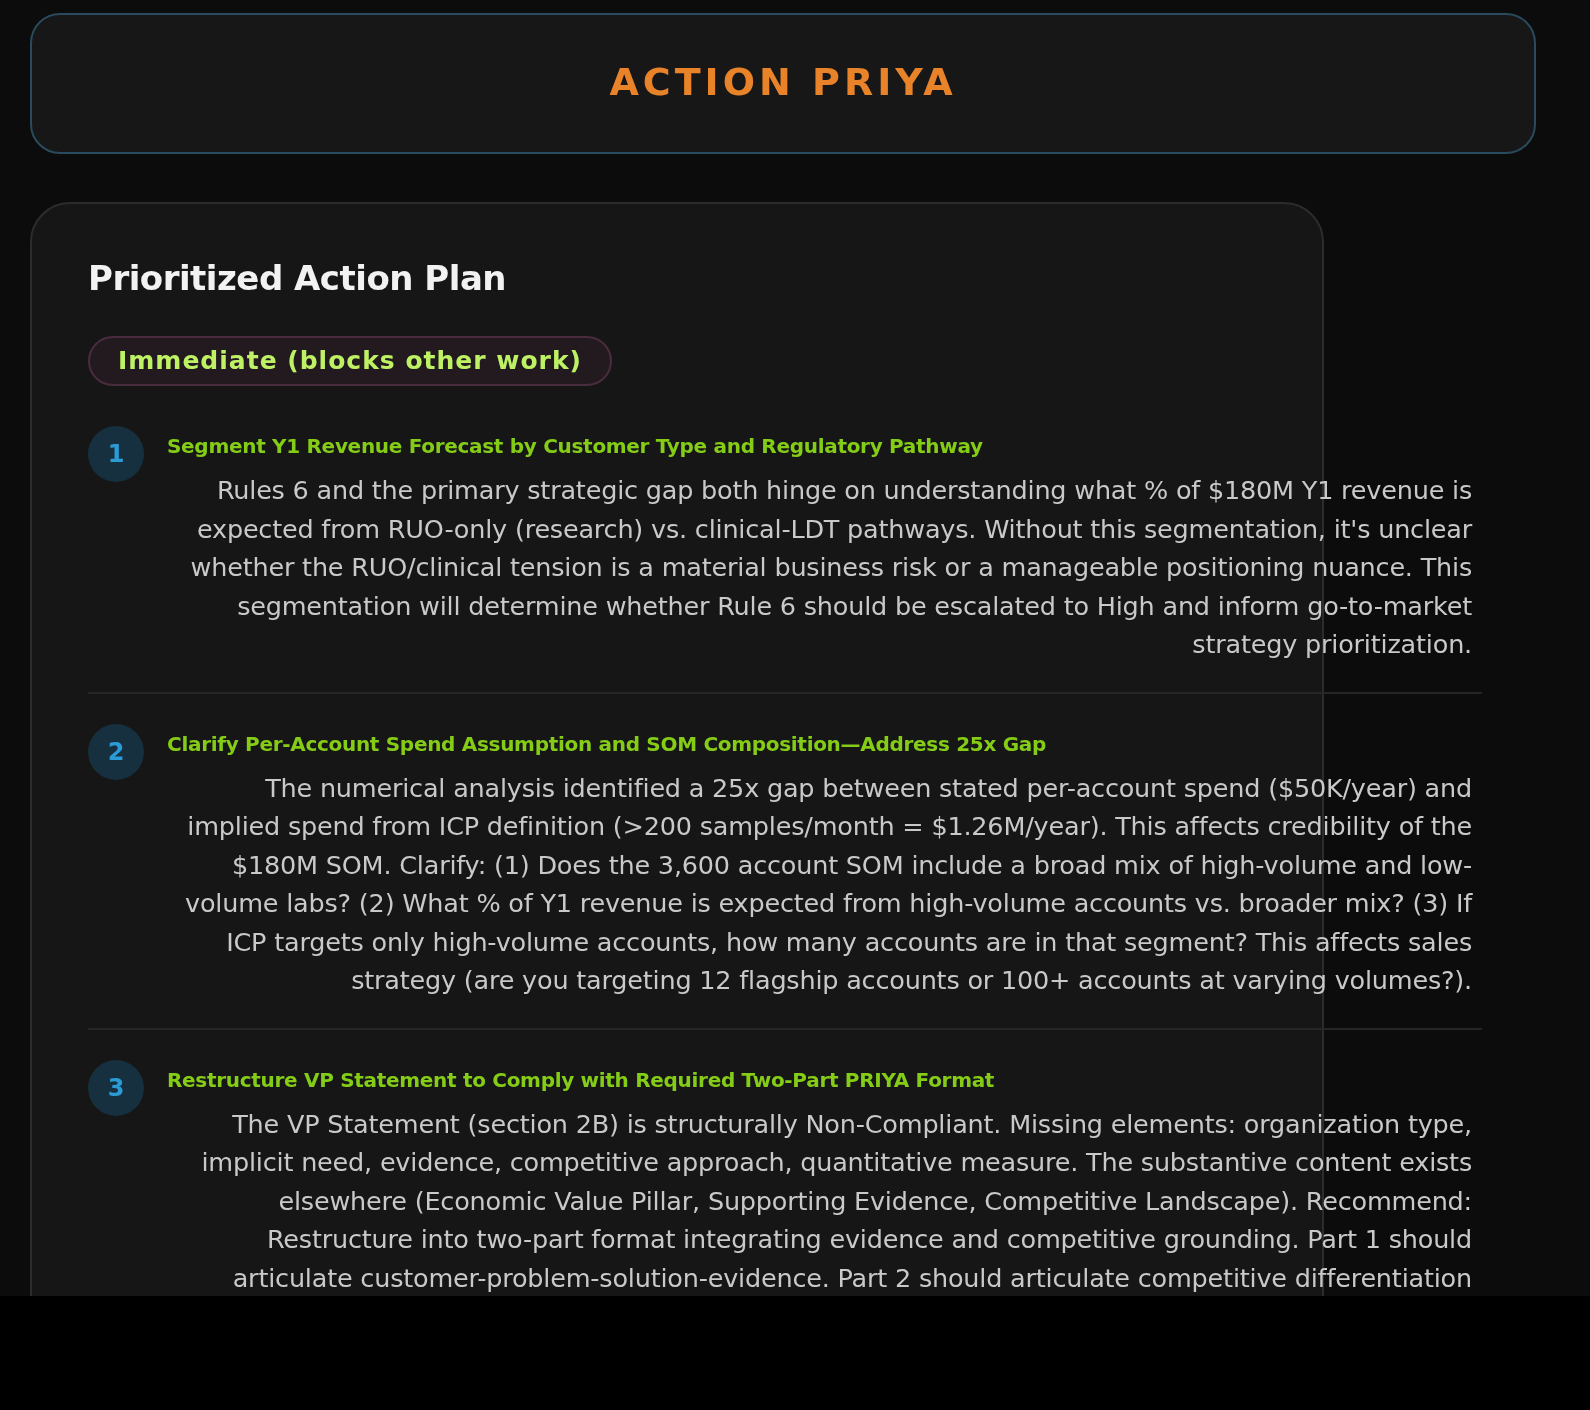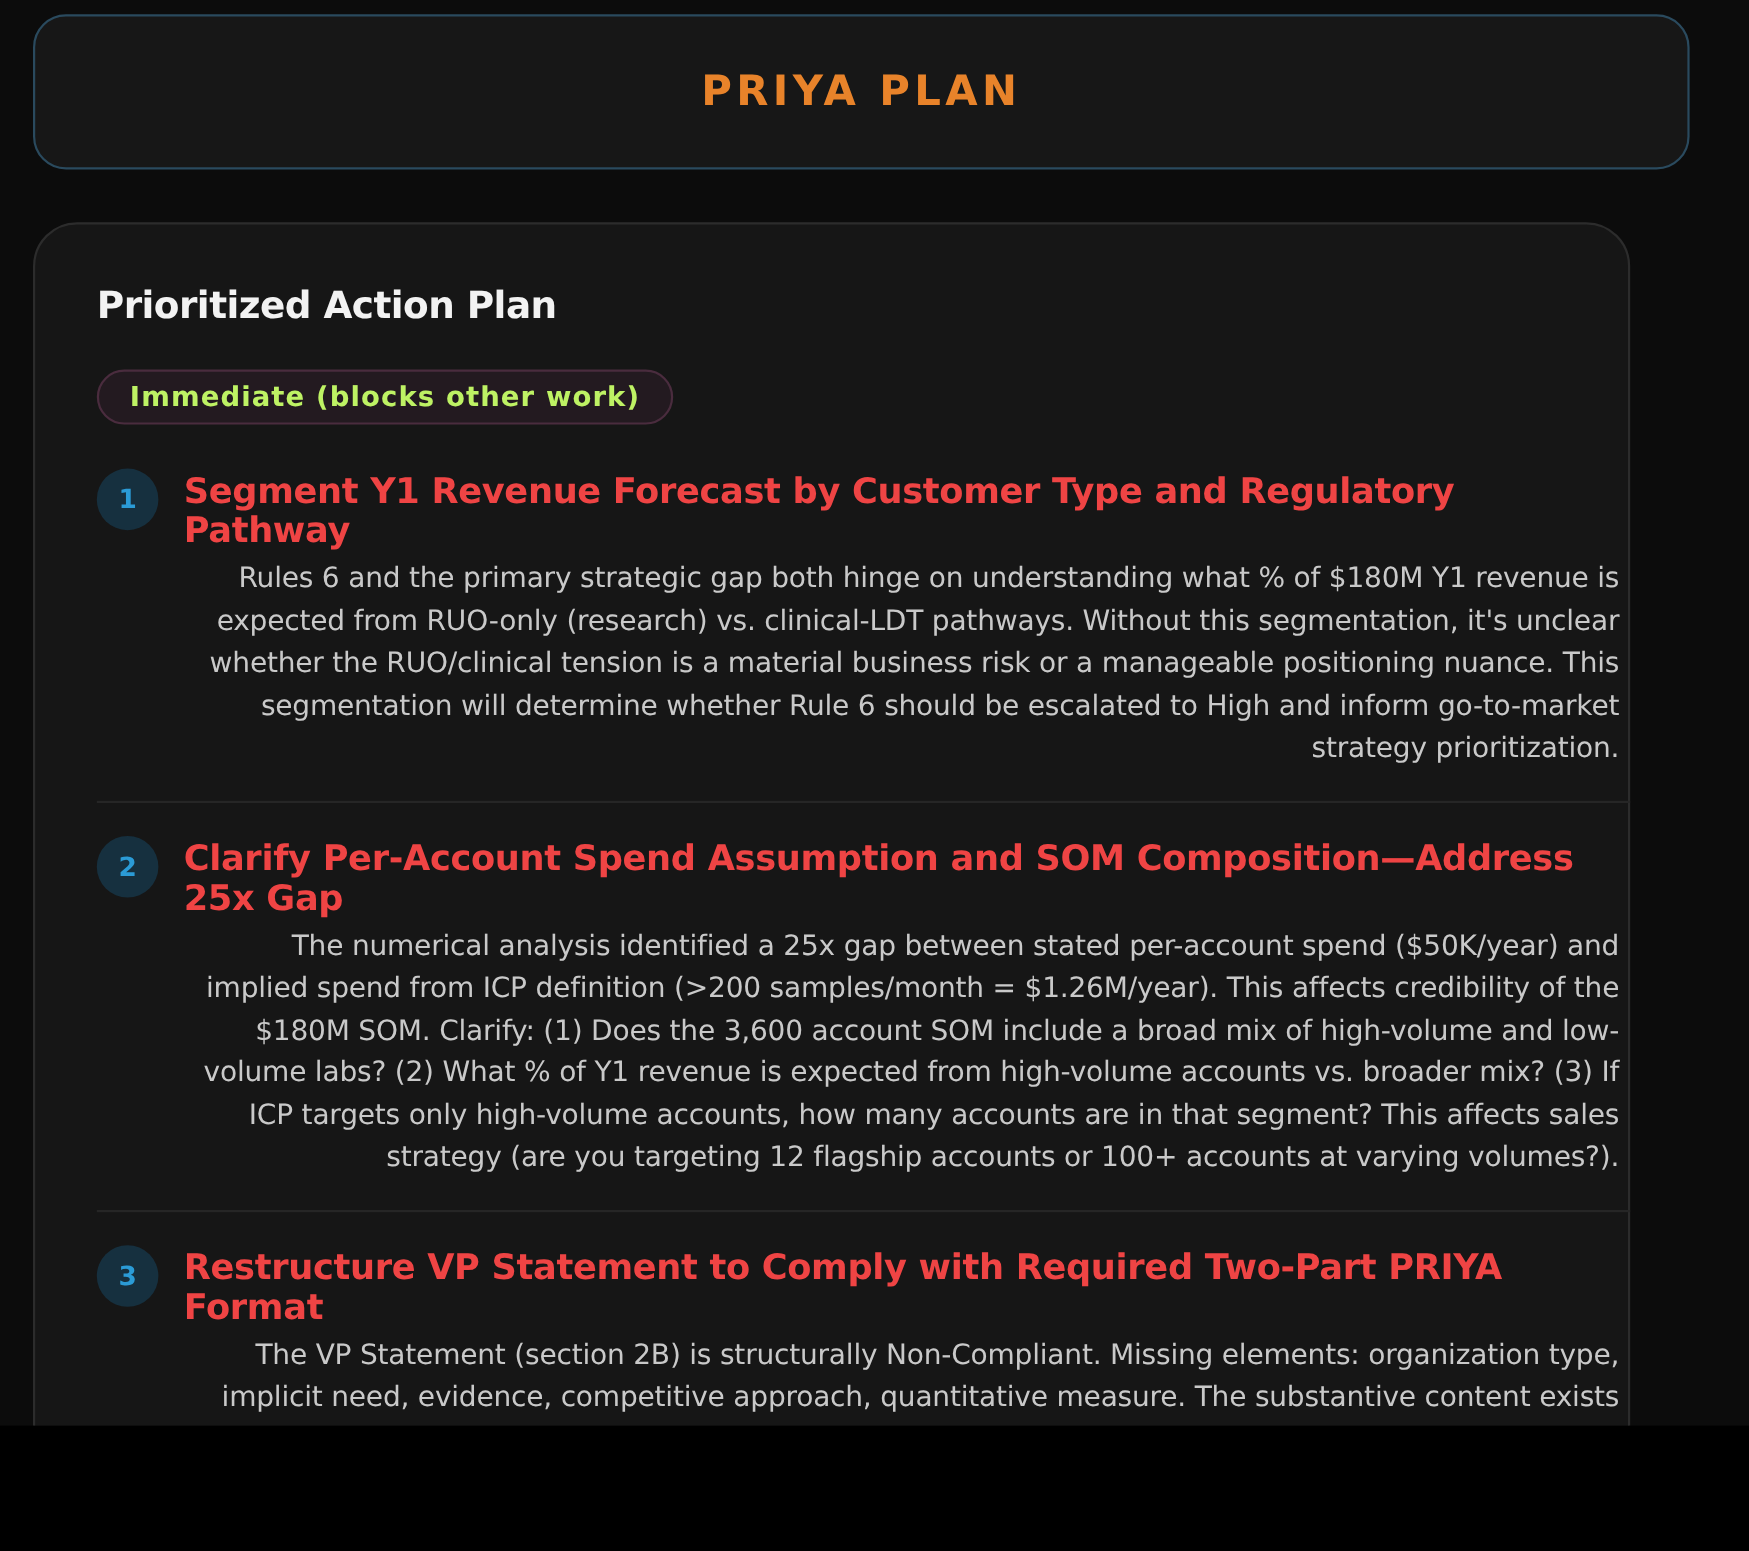--- a/index.html
+++ b/index.html
@@ -25,21 +25,21 @@
   .header-title {
     color: #e8832a;
     font-family: "DejaVu Sans", sans-serif;
     font-weight: 700;
     font-size: 38px;
     letter-spacing: 4px;
     margin-top: -4px;
   }
   .main-card {
     position: absolute; left: 30px; top: 202px;
-    width: 1452px; height: 1200px;
+    width: 1294px; height: 1200px;
     background: #161616;
     border: 2px solid #2c2c2c;
     border-radius: 40px;
     padding: 52px 56px 0 56px;
   }
   .section-title {
     color: #f2f2f2;
     font-weight: 700;
     font-size: 34px;
     letter-spacing: -0.5px;
@@ -71,44 +71,44 @@
   .num-badge {
     position: absolute; left: 0; top: 4px;
     width: 56px; height: 56px; border-radius: 50%;
     background: #16303f;
     color: #2b9bd6;
     font-weight: 700;
     font-size: 24px;
     display: flex; align-items: center; justify-content: center;
   }
   .action-title {
-    color: #ef4444;
+    color: #84cc16;
     font-weight: 700;
-    font-size: 32px;
+    font-size: 20px;
     line-height: 36px;
     letter-spacing: -0.3px;
     padding-top: 6px;
   }
   .action-body {
     margin-top: 7px;
     color: #c9c9c9;
     font-size: 25.5px;
     line-height: 38.5px;
     letter-spacing: -0.2px;
     padding-right: 10px;
     text-align: right;
   }
 </style>
 </head>
 <body>
 
 <div class="viewport">
 
   <div class="header-card">
-    <div class="header-title">PRIYA PLAN</div>
+    <div class="header-title">ACTION PRIYA</div>
   </div>
 
   <div class="main-card">
     <h2 class="section-title">Prioritized Action Plan</h2>
 
     <div class="priority-badge">Immediate (blocks other work)</div>
 
     <div class="action-list">
 
       <div class="action-item">

